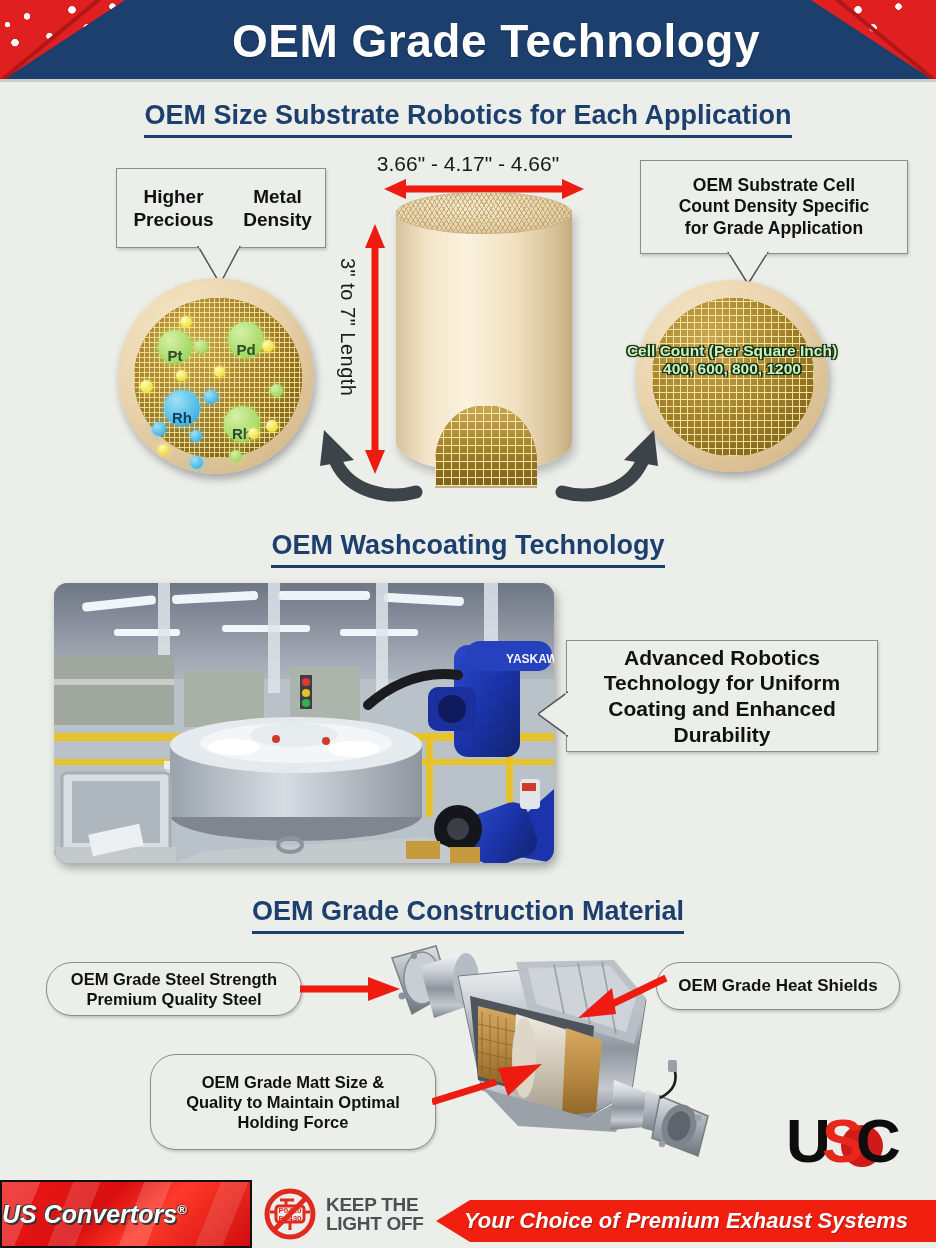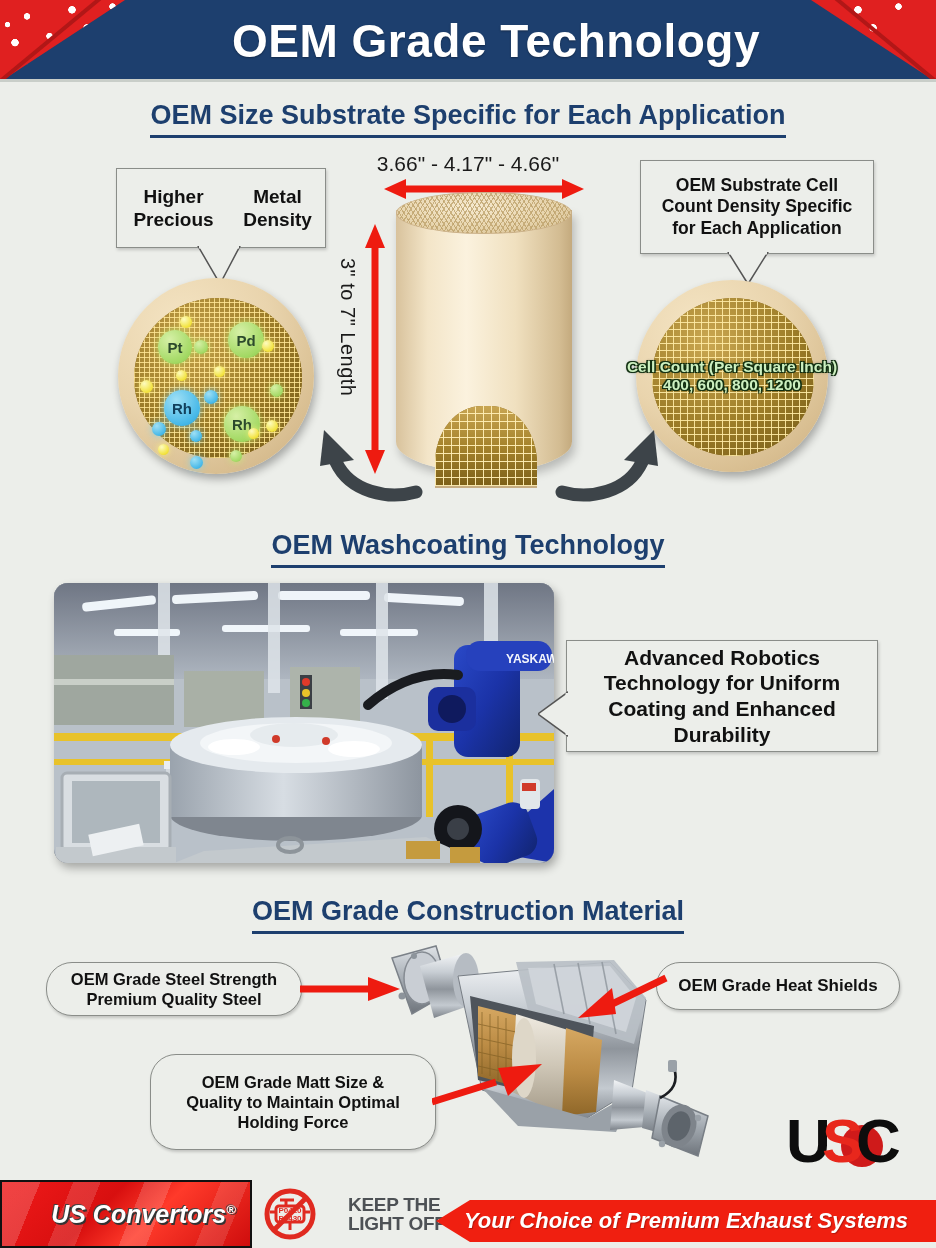--- a/index.html
+++ b/index.html
@@ -91,21 +91,21 @@
   }
   .honey-mid::after{
     content:""; position:absolute; inset:0;
     background:
       repeating-linear-gradient(0deg, rgba(255,235,165,.9) 0 1.4px, transparent 1.4px 7px),
       repeating-linear-gradient(90deg, rgba(255,235,165,.9) 0 1.4px, transparent 1.4px 7px),
       radial-gradient(circle at 35% 28%, #caa751 0%, #9d7d28 55%, #6f5616 100%);
   }
   .bubble {
     position:absolute; border-radius:50%;
-    display:flex; align-items:center; justify-content:center;
+    display:flex; align-items:flex-end; justify-content:center;
     font-weight:bold; color:#2c4a2c;
   }
   .b-green { background:radial-gradient(circle at 34% 28%, #d6f0a6, #a3d964 70%, #84c44a); box-shadow:0 0 7px rgba(190,240,120,.85); }
   .b-blue  { background:radial-gradient(circle at 34% 28%, #9fe0f5, #46b8e8 70%, #2f9fd4); box-shadow:0 0 7px rgba(120,210,245,.85); color:#12405c; }
   .b-yellow{ background:radial-gradient(circle at 34% 28%, #fdfbbf, #f2e23c 70%, #e2cf1f); box-shadow:0 0 6px rgba(250,240,120,.85); }
 
   .cellcount {
     position:absolute; text-align:center; font-weight:bold;
     color:#cdf0c0; font-size:15.5px; line-height:1.15; z-index:6;
     text-shadow:
@@ -157,40 +157,39 @@
   }
 
   
   .conv { position:absolute; }
 
   
   .footer { position:absolute; left:0; bottom:0; width:936px; height:74px; background:#eceeea; }
   .brand-panel {
     position:absolute; left:0; bottom:0; width:252px; height:68px;
     background:linear-gradient(135deg,#f01a1a 0%, #d80f0f 40%, #ff3a2a 60%, #cf0d0d 100%);
-    border:2px solid #111; display:flex; align-items:center; justify-content:center;
+    border:2px solid #111; display:flex; align-items:center; 
     overflow:hidden;
-    padding-left:35px;
   }
   .brand-panel::before{
     content:""; position:absolute; inset:0;
     background:
       linear-gradient(112deg, rgba(255,255,255,.18) 0 14%, transparent 14% 26%,
       rgba(255,255,255,.14) 26% 36%, transparent 36% 52%,
       rgba(255,255,255,.16) 52% 62%, transparent 62% 80%,
       rgba(255,255,255,.12) 80% 90%, transparent 90%);
   }
   .brand-text {
     position:relative; color:#fff; font-style:italic; font-weight:bold; font-size:25px;
     text-shadow:1.5px 1.5px 0 #333, -1px -1px 0 #444;
   }
   .brand-text sup { font-size:13px; vertical-align:super; }
 
   .keep-wrap { position:absolute; left:262px; bottom:6px; display:flex; align-items:center; gap:8px; }
-  .keep-text { color:#4d5155; font-weight:bold; font-size:19px; line-height:1.02; letter-spacing:-.3px;margin-left:22px; }
+  .keep-text { color:#4d5155; font-weight:bold; font-size:19px; line-height:1.02; letter-spacing:-.3px; }
 
   .tagline {
     position:absolute; right:0; bottom:6px; width:500px; height:42px;
     background:#f01f10; display:flex; align-items:center; justify-content:center;
     clip-path: polygon(34px 0, 100% 0, 100% 100%, 34px 100%, 0 50%);
     color:#fff; font-style:italic; font-weight:bold; font-size:22px;
     text-shadow:1px 1px 1px rgba(0,0,0,.25);
   }
   .usc-logo { position:absolute; right:22px; bottom:78px; width:128px; height:62px; }
 
@@ -213,21 +212,21 @@
       <div class="stars-tri"></div>
     </div>
     <svg class="stars-slash right" viewBox="0 0 200 110">
       <line x1="64" y1="-6" x2="192" y2="100" stroke="#b11717" stroke-width="4"></line>
     </svg>
     <div class="header-title">OEM Grade Technology</div>
     <div class="header-bottom-line"></div>
   </div>
 
   <div class="sect-h" style="top:100px;">
-    <span class="u">OEM Size Substrate Specific for Each Application</span>
+    <span class="u">OEM Size Substrate Robotics for Each Application</span>
   </div>
 
   <div class="dim-label" style="left:50%; transform:translateX(-50%); top:152px;">3.66" - 4.17" - 4.66"</div>
   <svg class="arrow-red" style="left:384px; top:178px; width:200px; height:22px;" viewBox="0 0 200 22">
     <line x1="16" y1="11" x2="184" y2="11" stroke="#ee1b10" stroke-width="7"></line>
     <polygon points="0,11 22,1 22,21" fill="#ee1b10"></polygon>
     <polygon points="200,11 178,1 178,21" fill="#ee1b10"></polygon>
   </svg>
 
   <svg class="arrow-red" style="left:364px; top:224px; width:22px; height:250px;" viewBox="0 0 22 250">
@@ -278,34 +277,34 @@
     <div class="bubble b-yellow" style="left:22px;  top:102px; width:13px; height:13px;"></div>
     <div class="bubble b-yellow" style="left:96px;  top:88px;  width:11px; height:11px;"></div>
     <div class="bubble b-yellow" style="left:58px;  top:92px;  width:11px; height:11px;"></div>
     <div class="bubble b-yellow" style="left:148px; top:142px; width:12px; height:12px;"></div>
     <div class="bubble b-blue" style="left:72px;  top:178px; width:13px; height:13px;"></div>
     <div class="bubble b-green" style="left:112px; top:172px; width:12px; height:12px;"></div>
     <div class="bubble b-yellow" style="left:40px;  top:166px; width:11px; height:11px;"></div>
     <div class="bubble b-yellow" style="left:130px; top:150px; width:11px; height:11px;"></div>
   </div>
 
-  <div class="callout" style="left:640px; top:160px; width:234px; height:94px; font-size:17.5px; flex-direction:column;">
+  <div class="callout" style="left:640px; top:160px; width:268px; height:94px; font-size:17.5px; flex-direction:column;">
     <div>OEM Substrate Cell</div>
     <div>Count Density Specific</div>
-    <div>for Each Application</div>
+    <div>for Grade Application</div>
   </div>
   <svg style="position:absolute; left:726px; top:252px; width:44px; height:34px;" viewBox="0 0 44 34">
     <polygon points="2,0 42,0 22,32" fill="#eceeea" stroke="#555" stroke-width="1.5"></polygon>
     <line x1="3" y1="1" x2="41" y2="1" stroke="#eceeea" stroke-width="3"></line>
   </svg>
 
   <div class="disc disc-rim" style="left:636px; top:280px; width:192px; height:192px;">
     <div class="disc-face honey-mid" style="left:16px; top:18px; width:162px; height:158px;"></div>
   </div>
-  <div class="cellcount" style="left:598px; top:358px; width:268px;">
+  <div class="cellcount" style="left:598px; top:342px; width:268px;">
     <div>Cell Count (Per Square Inch)</div>
     <div>400, 600, 800, 1200</div>
   </div>
 
   <svg class="arrow-gray" style="left:296px; top:404px; width:130px; height:100px;" viewBox="0 0 130 100">
     <path d="M120,88 C92,96 54,88 40,58" fill="none" stroke="#3d4449" stroke-width="13" stroke-linecap="round"></path>
     <polygon points="28,26 58,56 24,62" fill="#3d4449"></polygon>
   </svg>
   <svg class="arrow-gray" style="left:552px; top:404px; width:130px; height:100px;" viewBox="0 0 130 100">
     <path d="M10,88 C38,96 76,88 90,58" fill="none" stroke="#3d4449" stroke-width="13" stroke-linecap="round"></path>

